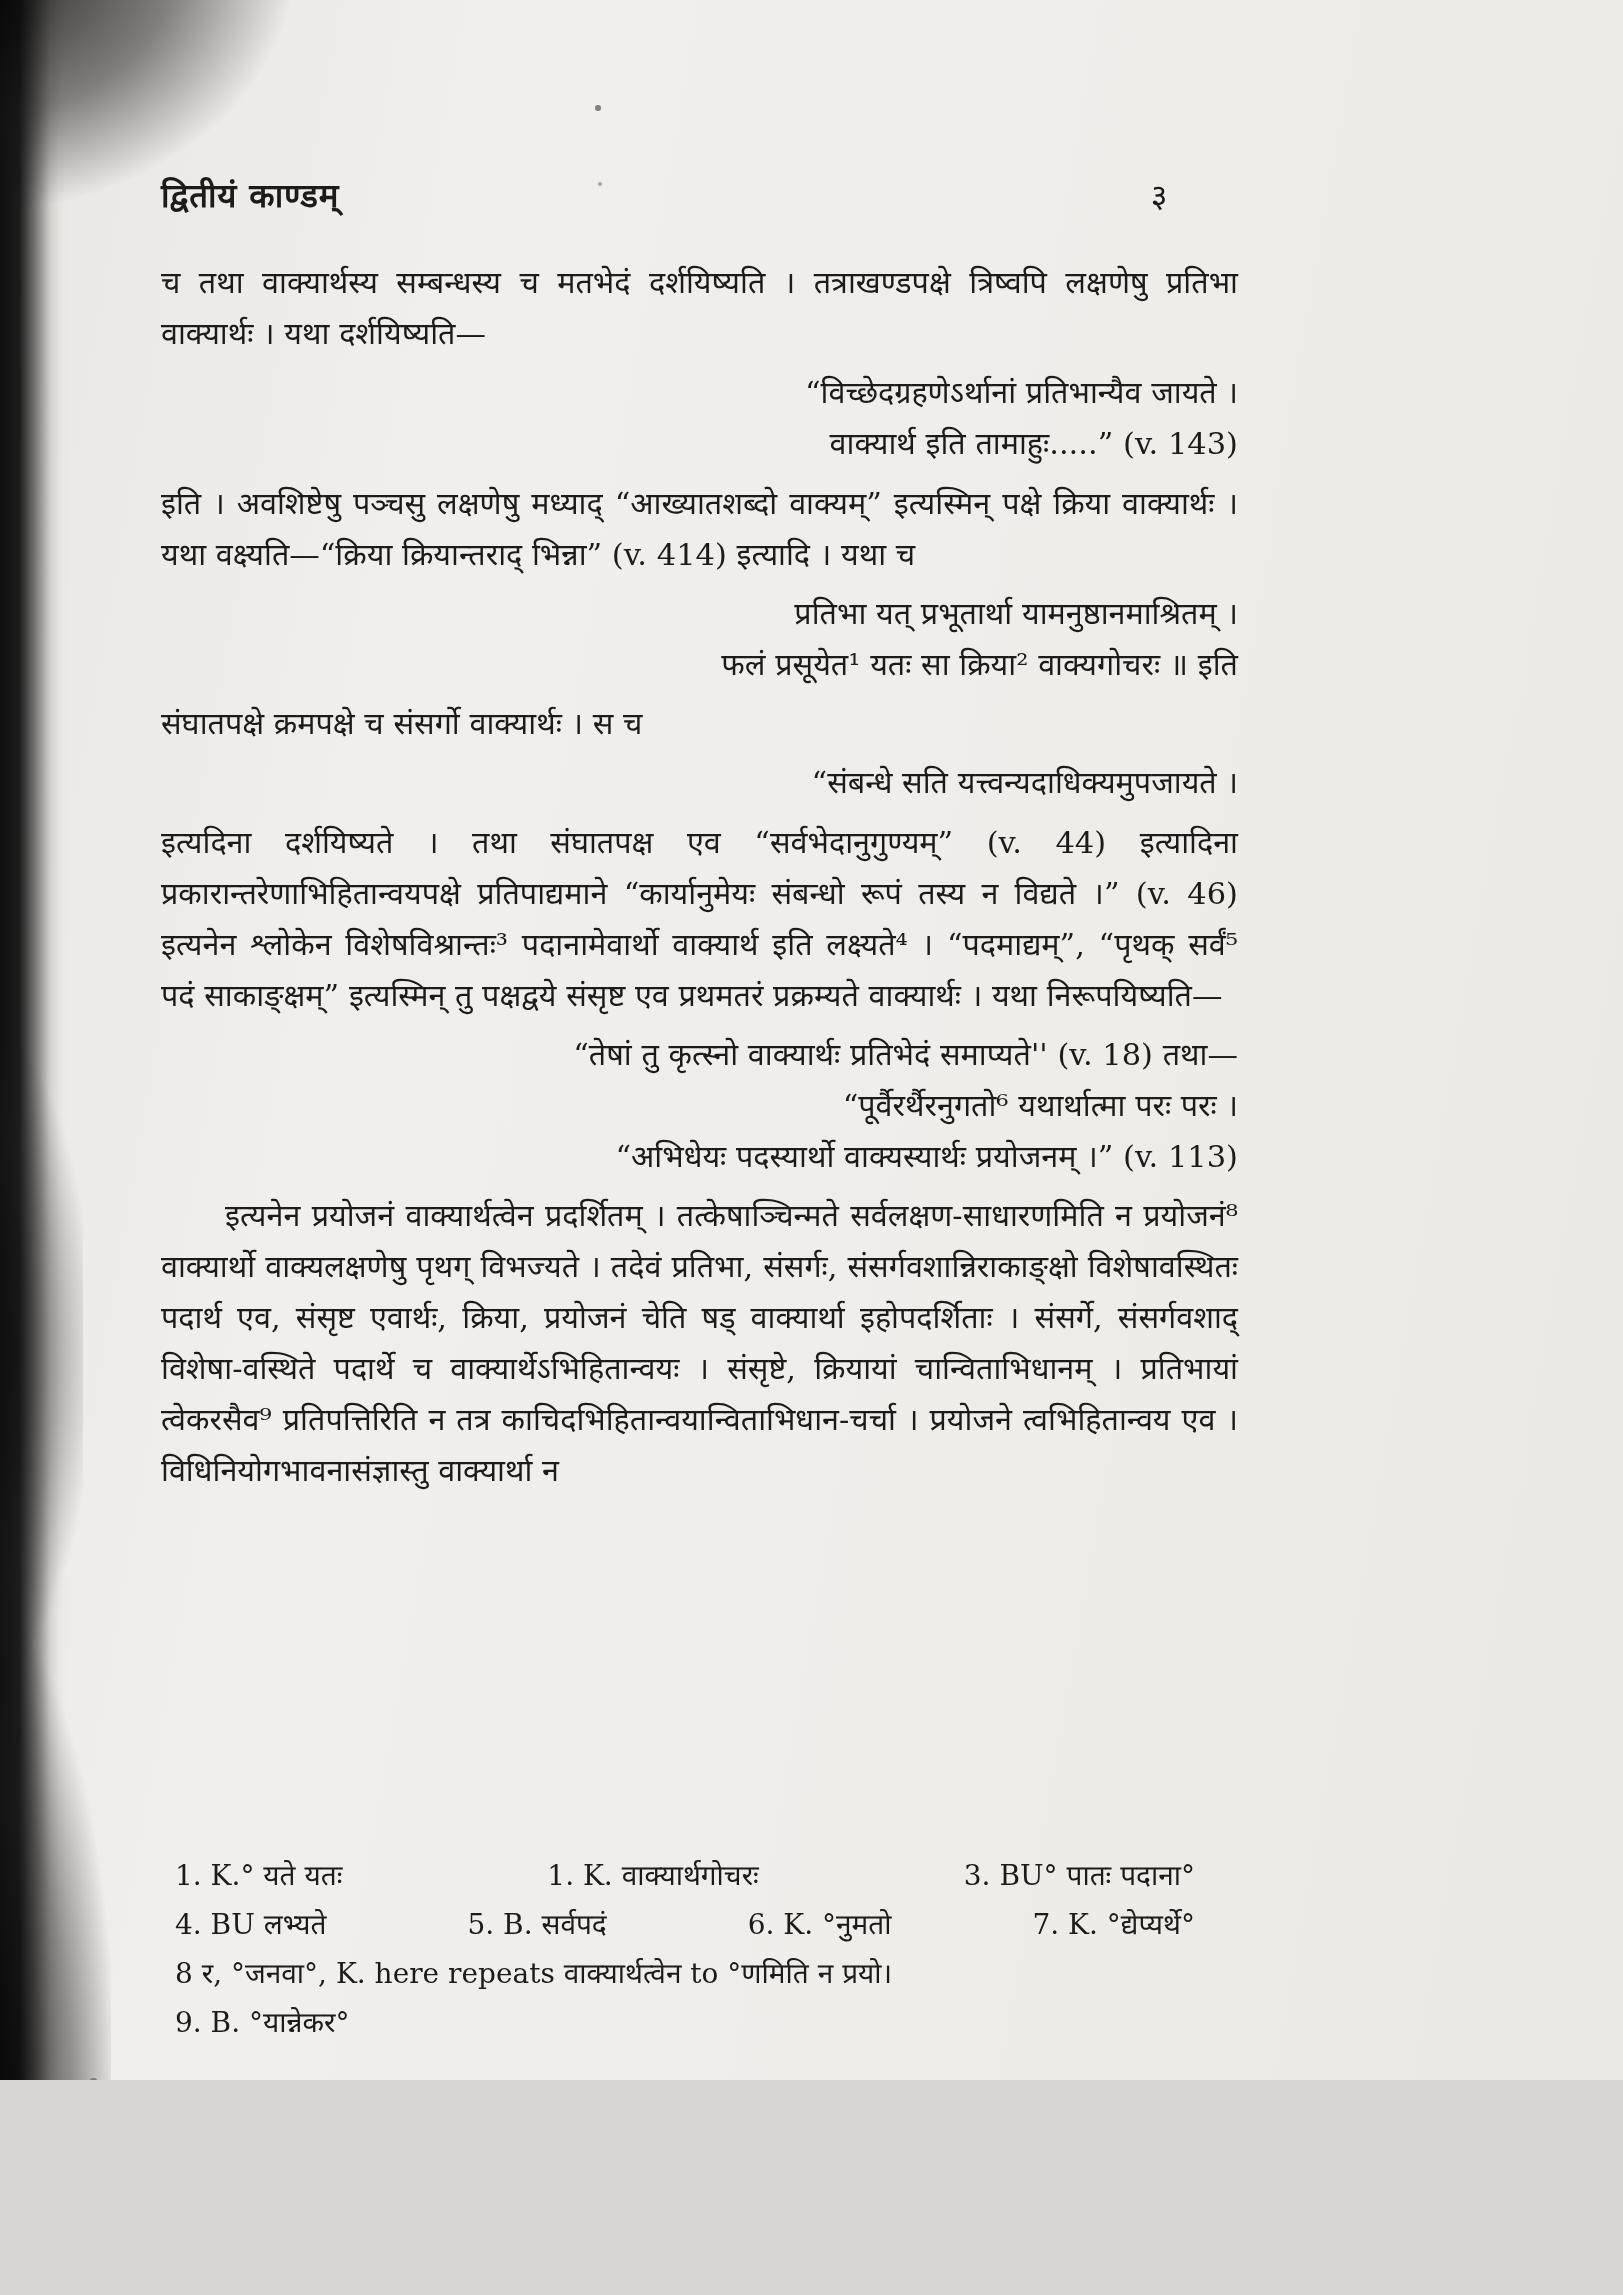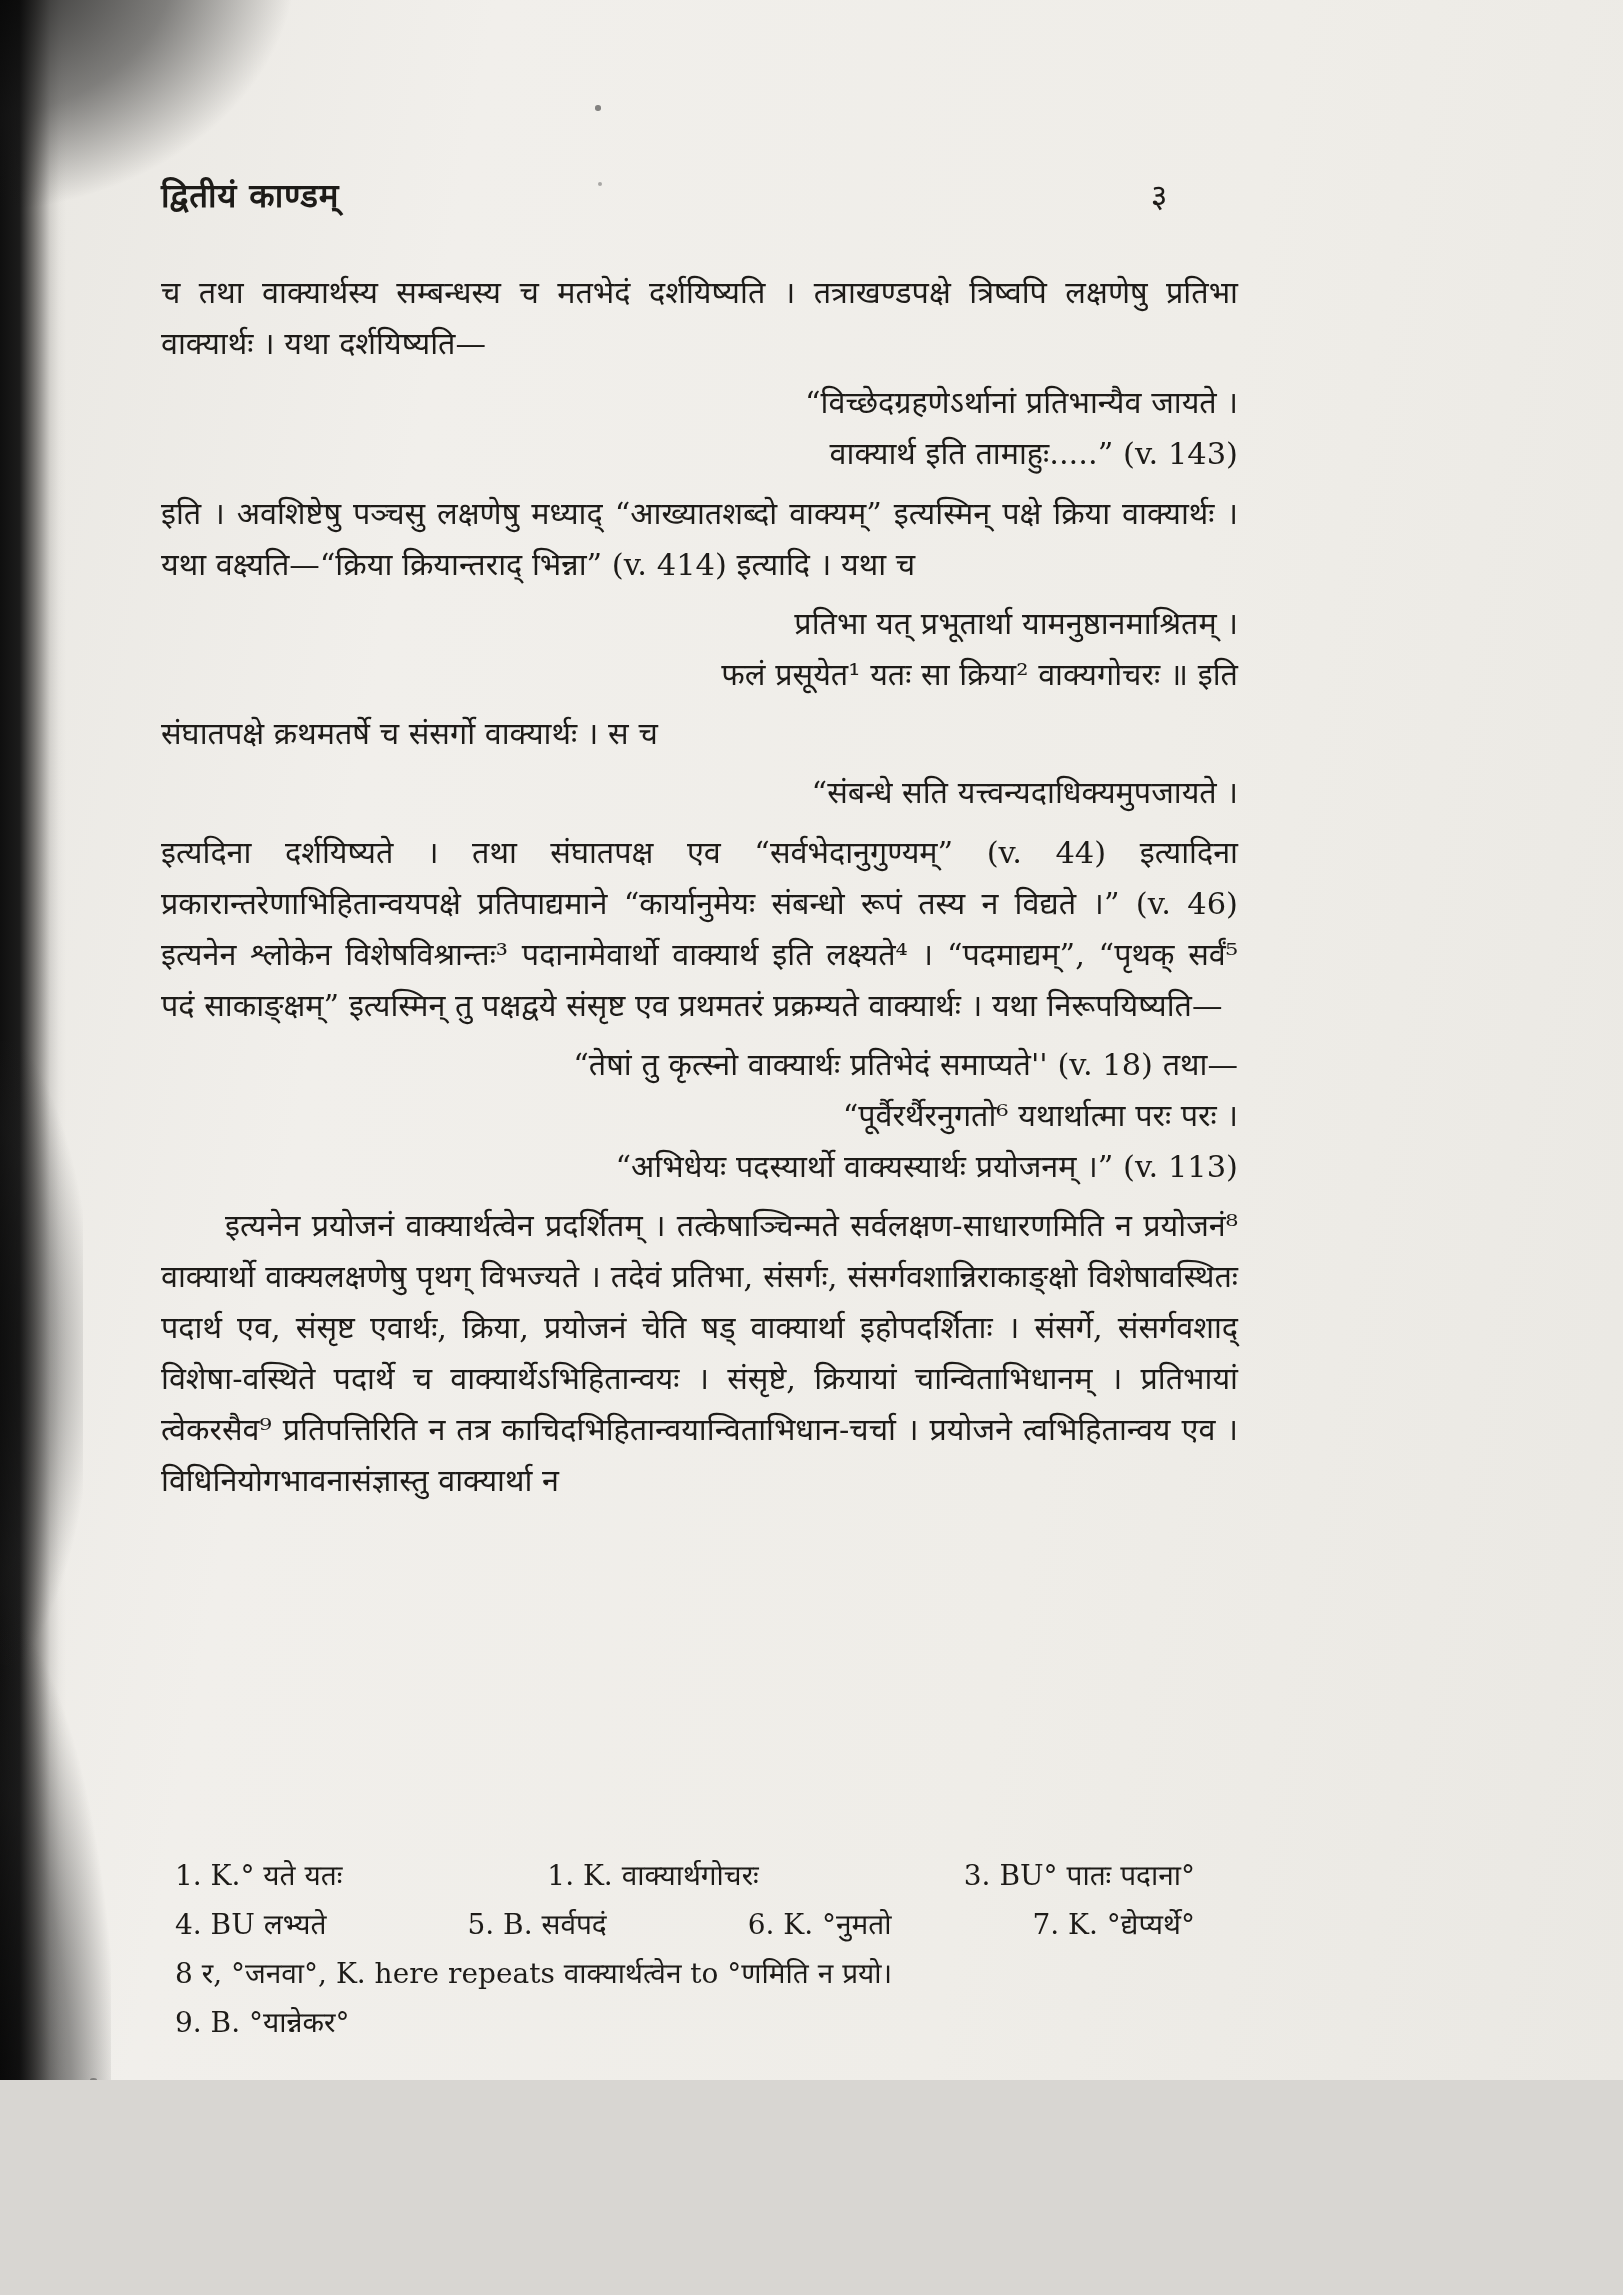--- a/index.html
+++ b/index.html
@@ -53,21 +53,21 @@
   .header {
     position: absolute; top: 172px; left: 161px; width: 1075px;
     display: flex; justify-content: space-between; align-items: baseline;
     font-size: 33px; letter-spacing: 0.7px;
   }
   .header .title { font-weight: bold; }
   .header .pagenum { font-size: 32px; margin-right: 68px; }
 
   
   .body-text {
-    position: absolute; top: 267px; left: 161px; width: 1077px;
+    position: absolute; top: 257px; left: 161px; width: 1077px;
     font-size: 30.5px; line-height: 51px; text-align: justify;
   }
   .para { margin: 0; }
   .para.indent { text-indent: 64px; }
   .verse { padding-left: 74px; margin: 8.3px 0; text-align: left; }
   .verse .vline { display: block; text-align: right; }
 
   
   .footnotes {
     position: absolute; top: 1851px; left: 175px; width: 1020px;
@@ -104,21 +104,21 @@
       <span class="vline">वाक्यार्थ इति तामाहुः.....” (v. 143)</span>
     </div>
 
     <p class="para">इति । अवशिष्टेषु पञ्चसु लक्षणेषु मध्याद् “आख्यातशब्दो वाक्यम्” इत्यस्मिन् पक्षे क्रिया वाक्यार्थः । यथा वक्ष्यति—“क्रिया क्रियान्तराद् भिन्ना” (v. 414) इत्यादि । यथा च</p>
 
     <div class="verse">
       <span class="vline">प्रतिभा यत् प्रभूतार्था यामनुष्ठानमाश्रितम् ।</span>
       <span class="vline">फलं प्रसूयेत¹ यतः सा क्रिया² वाक्यगोचरः ॥ इति</span>
     </div>
 
-    <p class="para">संघातपक्षे क्रथमतर्षे च संसर्गो वाक्यार्थः । स च</p>
+    <p class="para">संघातपक्षे क्रमपक्षे च संसर्गो वाक्यार्थः । स च</p>
 
     <div class="verse">
       <span class="vline">“संबन्धे सति यत्त्वन्यदाधिक्यमुपजायते ।</span>
     </div>
 
     <p class="para">इत्यदिना दर्शयिष्यते । तथा संघातपक्ष एव “सर्वभेदानुगुण्यम्” (v. 44) इत्यादिना प्रकारान्तरेणाभिहितान्वयपक्षे प्रतिपाद्यमाने “कार्यानुमेयः संबन्धो रूपं तस्य न विद्यते ।” (v. 46) इत्यनेन श्लोकेन विशेषविश्रान्तः³ पदानामेवार्थो वाक्यार्थ इति लक्ष्यते⁴ । “पदमाद्यम्”, “पृथक् सर्वं⁵ पदं साकाङ्क्षम्” इत्यस्मिन् तु पक्षद्वये संसृष्ट एव प्रथमतरं प्रक्रम्यते वाक्यार्थः । यथा निरूपयिष्यति—</p>
 
     <div class="verse">
       <span class="vline">“तेषां तु कृत्स्नो वाक्यार्थः प्रतिभेदं समाप्यते'' (v. 18) तथा—</span>
       <span class="vline">“पूर्वैरर्थैरनुगतो⁶ यथार्थात्मा परः परः ।</span>

